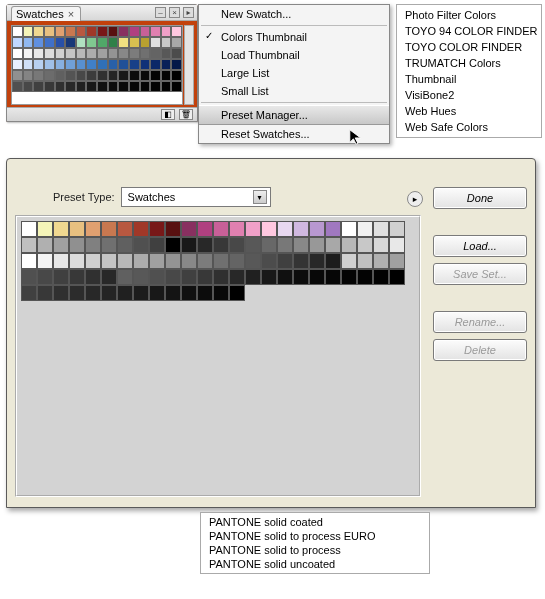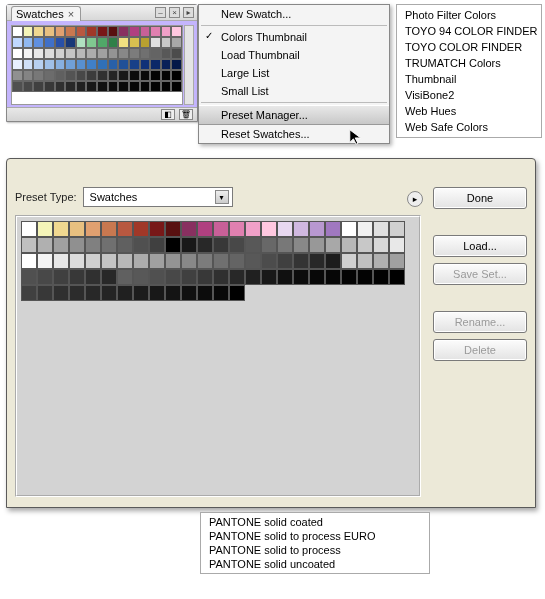--- a/index.html
+++ b/index.html
@@ -1,21 +1,21 @@
 <!DOCTYPE html>
 <html><head>
 <meta charset="utf-8">
 <style>
   * { box-sizing: border-box; margin: 0; padding: 0; font-family: "Tahoma", Arial, sans-serif; font-size: 11px; }
   body { background: #fff; width: 545px; height: 599px; position: relative; overflow: hidden; }
 
   
   .swatches-panel {
     position: absolute; left: 6px; top: 4px; width: 192px; height: 118px;
-    background: #c4b5fd; border: 1px solid #888; border-radius: 3px 3px 0 0;
+    background: #c2410c; border: 1px solid #888; border-radius: 3px 3px 0 0;
     box-shadow: 1px 1px 2px rgba(0,0,0,0.25);
   }
   .swatches-header {
     height: 16px; background: linear-gradient(#f0f0f0,#d8d8d8);
     border-bottom: 1px solid #aaa; position: relative;
   }
   .swatches-tab {
     position: absolute; left: 4px; top: 1px; background: #f4f4f4;
     border: 1px solid #999; border-bottom: none; padding: 1px 6px 1px 4px;
     border-radius: 3px 3px 0 0; font-size: 10px;
@@ -85,21 +85,21 @@
     height: 22px; background: linear-gradient(#fefefe 0%, #e4e4e4 45%, #cfcfcf 100%);
     border-bottom: 1px solid #aaa; border-radius: 4px 4px 0 0;
     display: flex; align-items: center; padding: 0 4px 0 8px;
   }
   .titlebar .title { flex: 1; font-weight: bold; color: #333; }
   .titlebar .winbtn {
     width: 18px; height: 16px; margin-left: 2px; background: linear-gradient(#f7f7f7,#d7d7d7);
     border: 1px solid #888; border-radius: 2px; display: flex; align-items: center; justify-content: center;
     font-size: 9px; color: #333;
   }
-  .dlg-body { position: absolute; left: 8px; right: 8px; top: 28px; bottom: 8px; }
+  .dlg-body { position: absolute; left: 8px; right: 8px; top: 28px; bottom: 8px; padding-left: 38px; }
   .type-row { display: flex; align-items: center; gap: 6px; }
   .type-row label { color: #222; }
   .type-select {
     width: 150px; height: 20px; background: #fff; border: 1px solid #7a7a7a;
     display: flex; align-items: center; justify-content: space-between; padding: 0 3px 0 6px;
   }
   .type-select .arrow {
     width: 14px; height: 14px; background: linear-gradient(#eee,#ccc); border: 1px solid #888;
     display:flex;align-items:center;justify-content:center;font-size:8px;
   }
@@ -111,21 +111,21 @@
   .content-box {
     position: absolute; left: 0; top: 28px; width: 406px; bottom: 2px;
     background: #d3d3d3; border: 2px groove #fff;
   }
   .pm-grid {
     position: absolute; left: 4px; top: 4px;
     display: grid; grid-template-columns: repeat(24, 16px); grid-auto-rows: 16px; gap: 0;
   }
   .pm-grid div { border: 1px solid #555; }
   .btn-col {
-    position: absolute; right: 0; top: 0; width: 94px; display: flex; flex-direction: column; gap: 6px; align-items: stretch;
+    position: absolute; right: 0; top: 0; width: 94px; display: flex; flex-direction: column; gap: 6px; align-items: stretch; font-style: italic;
   }
   .btn {
     height: 22px; background: linear-gradient(#fcfcfc,#e3e3e3);
     border: 1px solid #7a7a7a; border-radius: 3px; text-align: center; line-height: 20px;
     box-shadow: inset 0 0 0 1px #fff;
   }
   .btn.disabled { color: #9a9a9a; }
   .btn.spacer { border:none; background:none; box-shadow:none; height:14px; }
 
   

